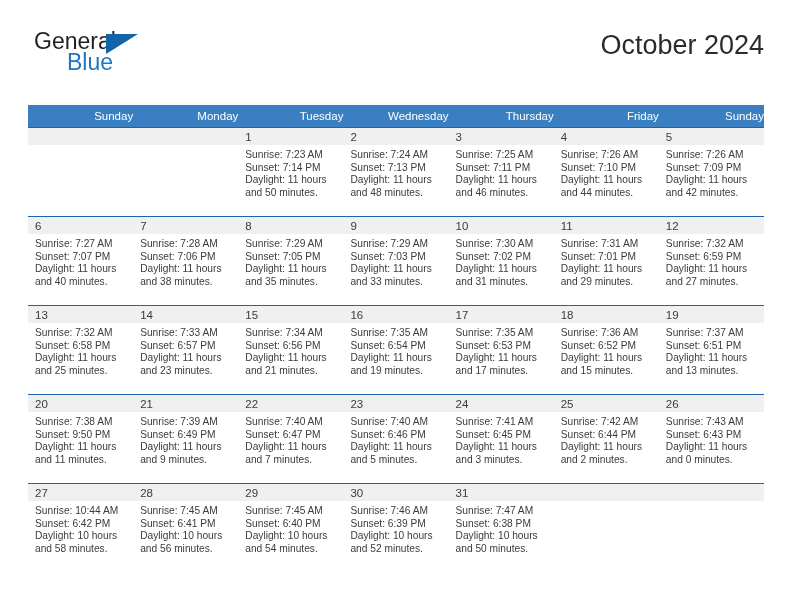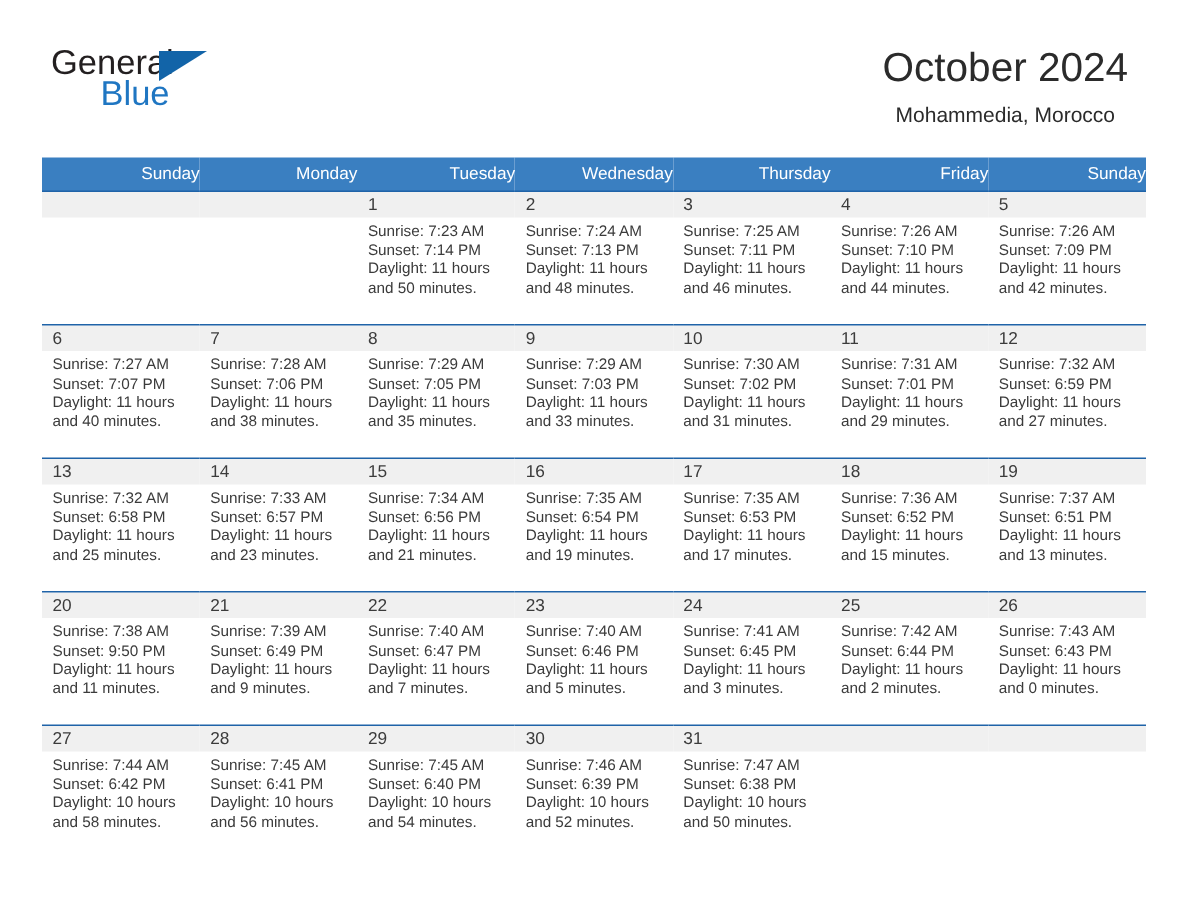--- a/index.html
+++ b/index.html
@@ -58,23 +58,23 @@
     left: 72px;
     top: 6px;
     width: 0;
     height: 0;
     border-left: 32px solid #1264a8;
     border-bottom: 20px solid transparent;
   }
 
   .title-block {
     position: absolute;
-    right: 12px;
+    right: 0;
     top: 0;
-    text-align: center;
+    text-align: right;
   }
   .cal-title {
     font-size: 27px;
     color: #2b2b2b;
     line-height: 34px;
     font-weight: normal;
     margin: 0;
   }
   .cal-subtitle {
     font-size: 14px;
@@ -145,21 +145,20 @@
   <div class="header">
 
     <div class="logo">
       <span class="logo-general">General</span>
       <span class="logo-tri"></span>
       <span class="logo-blue">Blue</span>
     </div>
 
     <div class="title-block">
       <h1 class="cal-title">October 2024</h1>
-      <h2 class="cal-subtitle">Mohammedia, Morocco</h2>
     </div>
 
   </div>
 
   <table class="calendar">
     <thead>
       <tr>
         <th>Sunday</th>
         <th>Monday</th>
         <th>Tuesday</th>
@@ -472,21 +471,21 @@
                 <div>and 0 minutes.</div>
               </div>
             </div>
           </td>
         </tr>
         <tr class="week-row">
           <td>
             <div class="cell-inner">
               <div class="daynum">27</div>
               <div class="details">
-                <div>Sunrise: 7:44 AM</div>
+                <div>Sunrise: 10:44 AM</div>
                 <div>Sunset: 6:42 PM</div>
                 <div>Daylight: 10 hours</div>
                 <div>and 58 minutes.</div>
               </div>
             </div>
           </td>
           <td>
             <div class="cell-inner">
               <div class="daynum">28</div>
               <div class="details">

